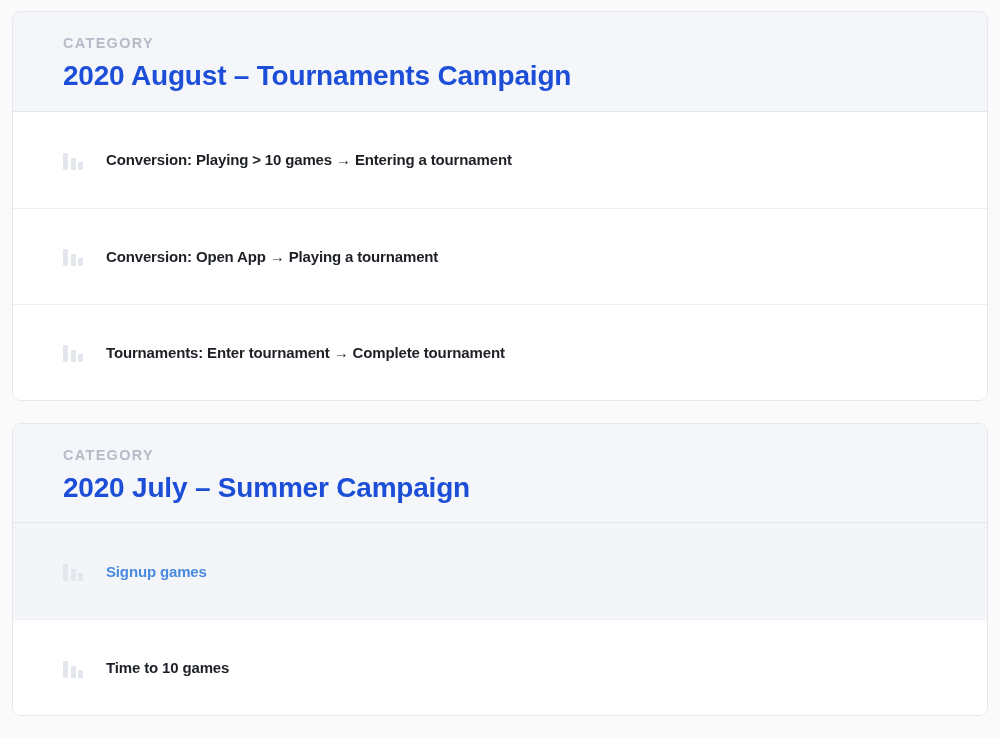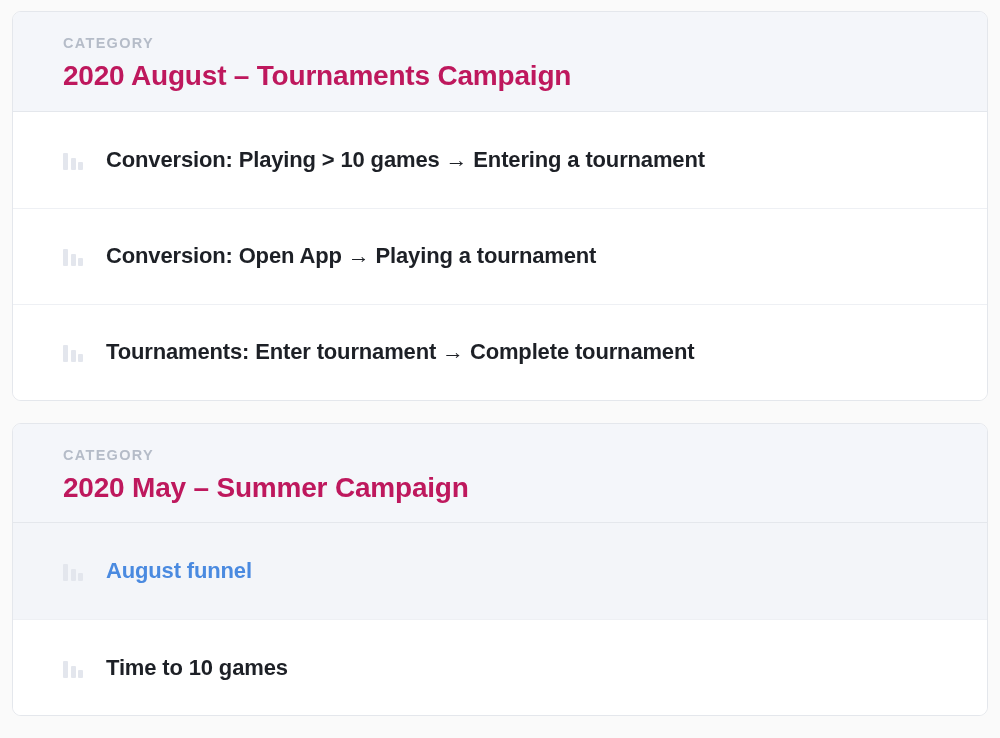--- a/index.html
+++ b/index.html
@@ -44,21 +44,21 @@
     font-weight: bold;
     letter-spacing: 0.09em;
     color: #b5bcc8;
     line-height: 1.1;
     margin-bottom: 7px;
   }
 
   .card-title {
     font-size: 28px;
     font-weight: bold;
-    color: #be185d;
+    color: #1d4ed8;
     line-height: 1.24;
     letter-spacing: -0.2px;
   }
 
   .list {
     display: flex;
     flex-direction: column;
   }
 
   .list-item {
@@ -90,21 +90,21 @@
     display: block;
     width: 5px;
     background: #e3e6ed;
     border-radius: 1px;
   }
   .chart-icon i:nth-child(1) { height: 17px; }
   .chart-icon i:nth-child(2) { height: 12px; }
   .chart-icon i:nth-child(3) { height: 8px; }
 
   .item-label {
-    font-size: 22px;
+    font-size: 15px;
     font-weight: bold;
     color: #1d2026;
     letter-spacing: -0.15px;
     white-space: nowrap;
   }
 
   .list-item.selected .item-label {
     color: #4a8ae0;
   }
 </style>
@@ -146,31 +146,31 @@
         </span>
         <span class="item-label">Tournaments: Enter tournament → Complete tournament</span>
       </div>
 
     </div>
   </div>
 
   <div class="card">
     <div class="card-header">
       <div class="card-category">CATEGORY</div>
-      <div class="card-title">2020 May – Summer Campaign</div>
+      <div class="card-title">2020 July – Summer Campaign</div>
     </div>
     <div class="list">
 
       <div class="list-item selected">
         <span class="chart-icon">
           <i></i>
             <i></i>
             <i></i>
         </span>
-        <span class="item-label">August funnel</span>
+        <span class="item-label">Signup games</span>
       </div>
 
       <div class="list-item">
         <span class="chart-icon">
           <i></i>
             <i></i>
             <i></i>
         </span>
         <span class="item-label">Time to 10 games</span>
       </div>

